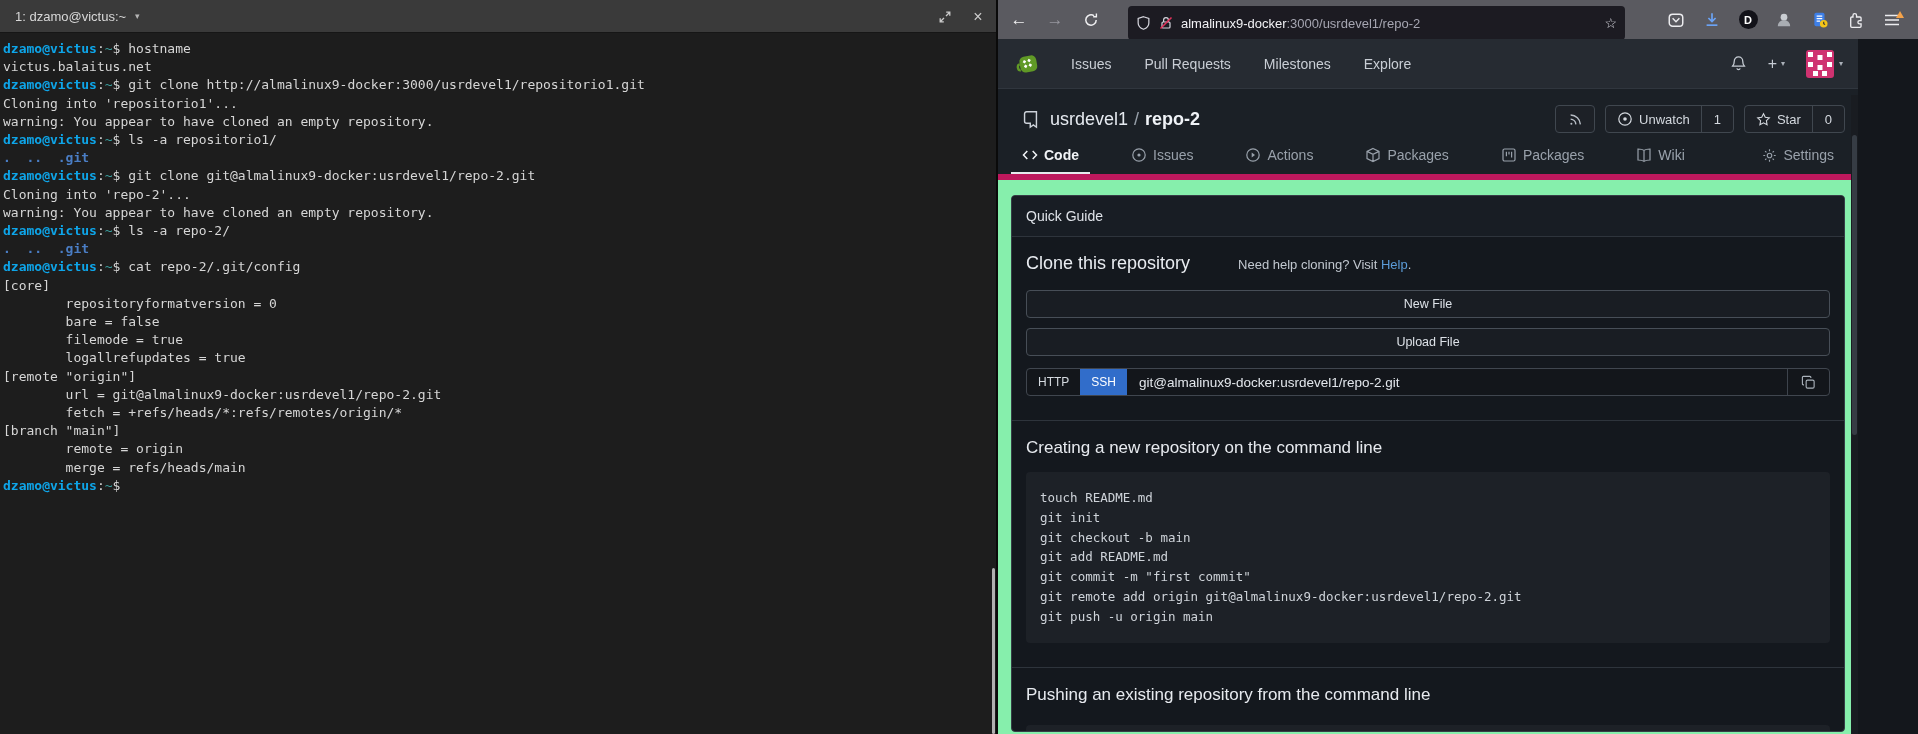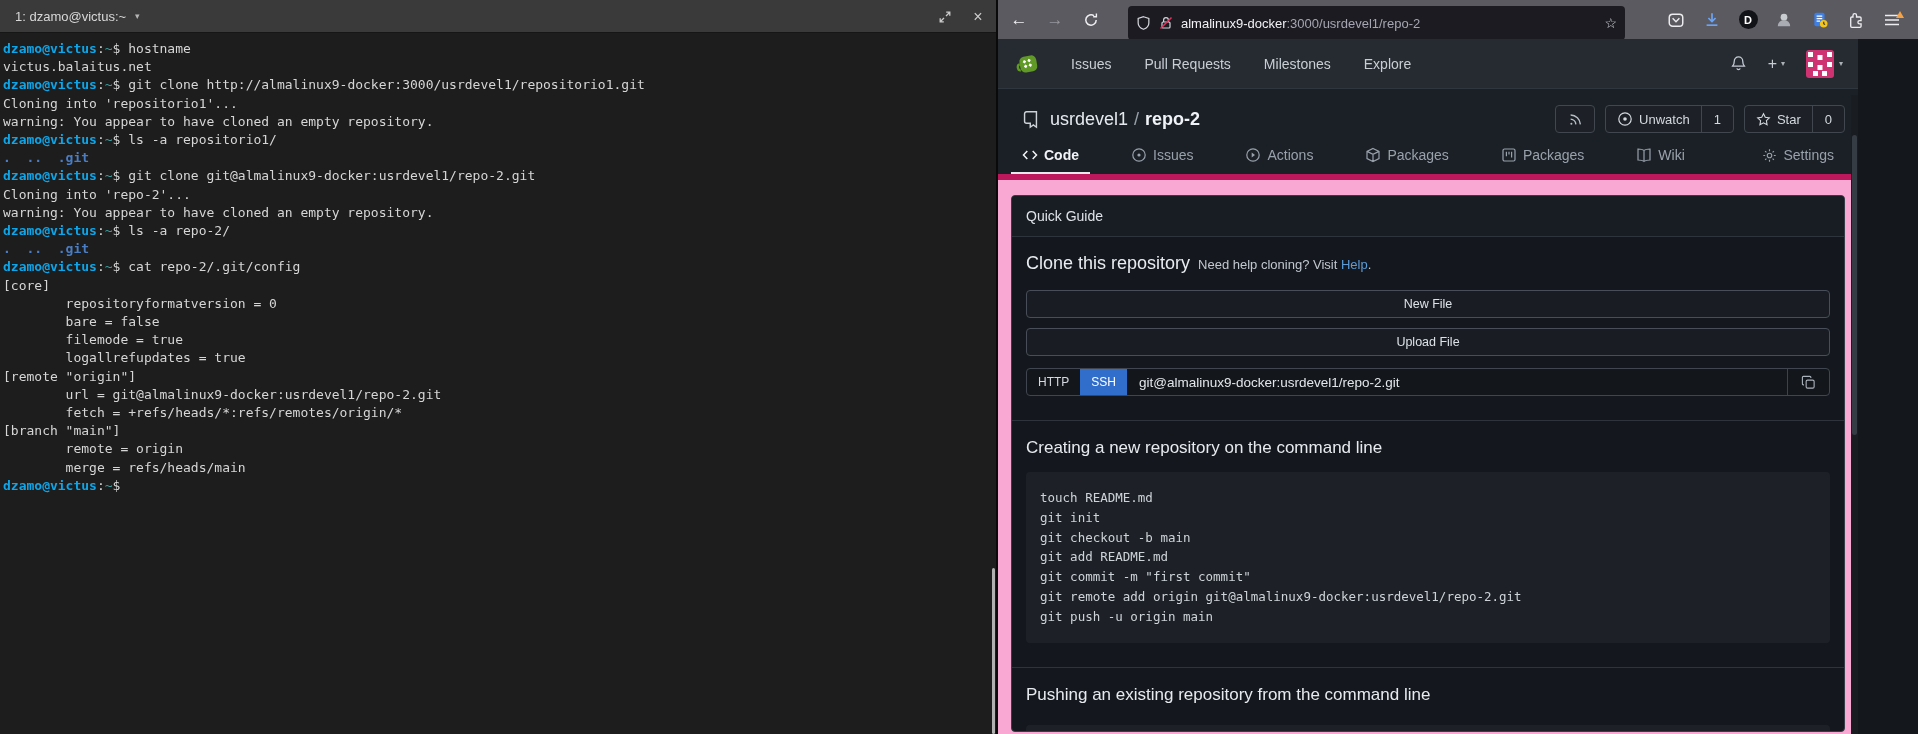--- a/index.html
+++ b/index.html
@@ -37,21 +37,21 @@
   .url-path { color:#a6a6b2; }
   .url-star { color:#d8d8e0; font-size:14px; margin-left:6px; }
   .tb-icons { position:absolute; right:14px; top:0; height:39px; display:flex; align-items:center; gap:12px; }
   .tb-icon { width:24px; height:24px; display:flex; align-items:center; justify-content:center; color:#ededf0; position:relative; }
   .dcircle { width:19px; height:19px; border-radius:50%; background:#121219; color:#fff; font-weight:bold; font-size:11px;
     display:flex; align-items:center; justify-content:center; }
   .menu-badge { position:absolute; top:3px; right:0; width:0; height:0; border-left:4px solid transparent;
     border-right:4px solid transparent; border-bottom:7px solid #f5a34a; }
 
   
-  .gitea { position:absolute; left:0; top:39px; width:860px; height:695px; background:#f9a8d4; }
+  .gitea { position:absolute; left:0; top:39px; width:860px; height:695px; background:#86efac; }
   .gt-nav { height:50px; background:#262b32; border-bottom:1px solid #30363e; display:flex; align-items:center; padding:0 15px; }
   .gt-logo { margin-right:28px; }
   .gt-navlinks { display:flex; gap:33px; }
   .gt-navlink { font-size:14px; color:#c9ced5; }
   .gt-nav-right { margin-left:auto; display:flex; align-items:center; gap:21px; color:#c6ccd4; }
   .gt-plus { display:flex; align-items:center; gap:4px; font-size:16px; }
   .caret { font-size:8px; color:#aab0b8; }
   .gt-avatar-wrap { display:flex; align-items:center; gap:5px; }
   .gt-avatar { border-radius:3px; overflow:hidden; }
 
@@ -73,21 +73,21 @@
   .gt-tab { display:flex; align-items:center; gap:6px; font-size:14px; color:#99a1ab; padding:0 11px 11px 11px; position:relative; }
   .gt-tab.active { color:#f2f4f7; font-weight:bold; border-bottom:2px solid #e8eaee; padding-bottom:9px; }
   .gt-tab-settings { margin-left:auto; }
 
   .gt-content { padding:15px 13px; }
   .gt-box { border:1px solid #363d46; border-radius:4px; background:#14181e; }
   .gt-box-header { padding:12px 14px; background:#181d24; border-bottom:1px solid #2e343c; font-size:14px; color:#dfe3e9;
     border-radius:4px 4px 0 0; }
   .gt-section { padding:13px 14px 24px 14px; }
   .gt-section + .gt-section { border-top:1px solid #2e343c; }
-  .clone-head { margin-top:3px; display:flex; align-items:baseline; }
+  .clone-head { margin-top:3px; display:flex; align-items:baseline;gap:40px; }
   .clone-title { font-size:18px; font-weight:500; color:#e9ecf1; }
   .clone-hint { font-size:13px; color:#c2c8d0; margin-left:8px; }
   .clone-link { color:#5b9bd8; }
   .wide-btn { margin-top:16px; height:28px; border:1px solid #474e57; border-radius:4px; background:#191d23;
     display:flex; align-items:center; justify-content:center; font-size:12.5px; color:#dde2e8; }
   .wide-btn + .wide-btn { margin-top:10px; }
   .clone-bar { margin-top:12px; height:28px; border:1px solid #40464f; border-radius:4px; background:#13161b;
     display:flex; align-items:stretch; overflow:hidden; }
   .clone-bar .proto { display:flex; align-items:center; padding:0 11px; font-size:12px; color:#d5dae0; }
   .clone-bar .proto.active { background:#316dca; color:#fff; }

